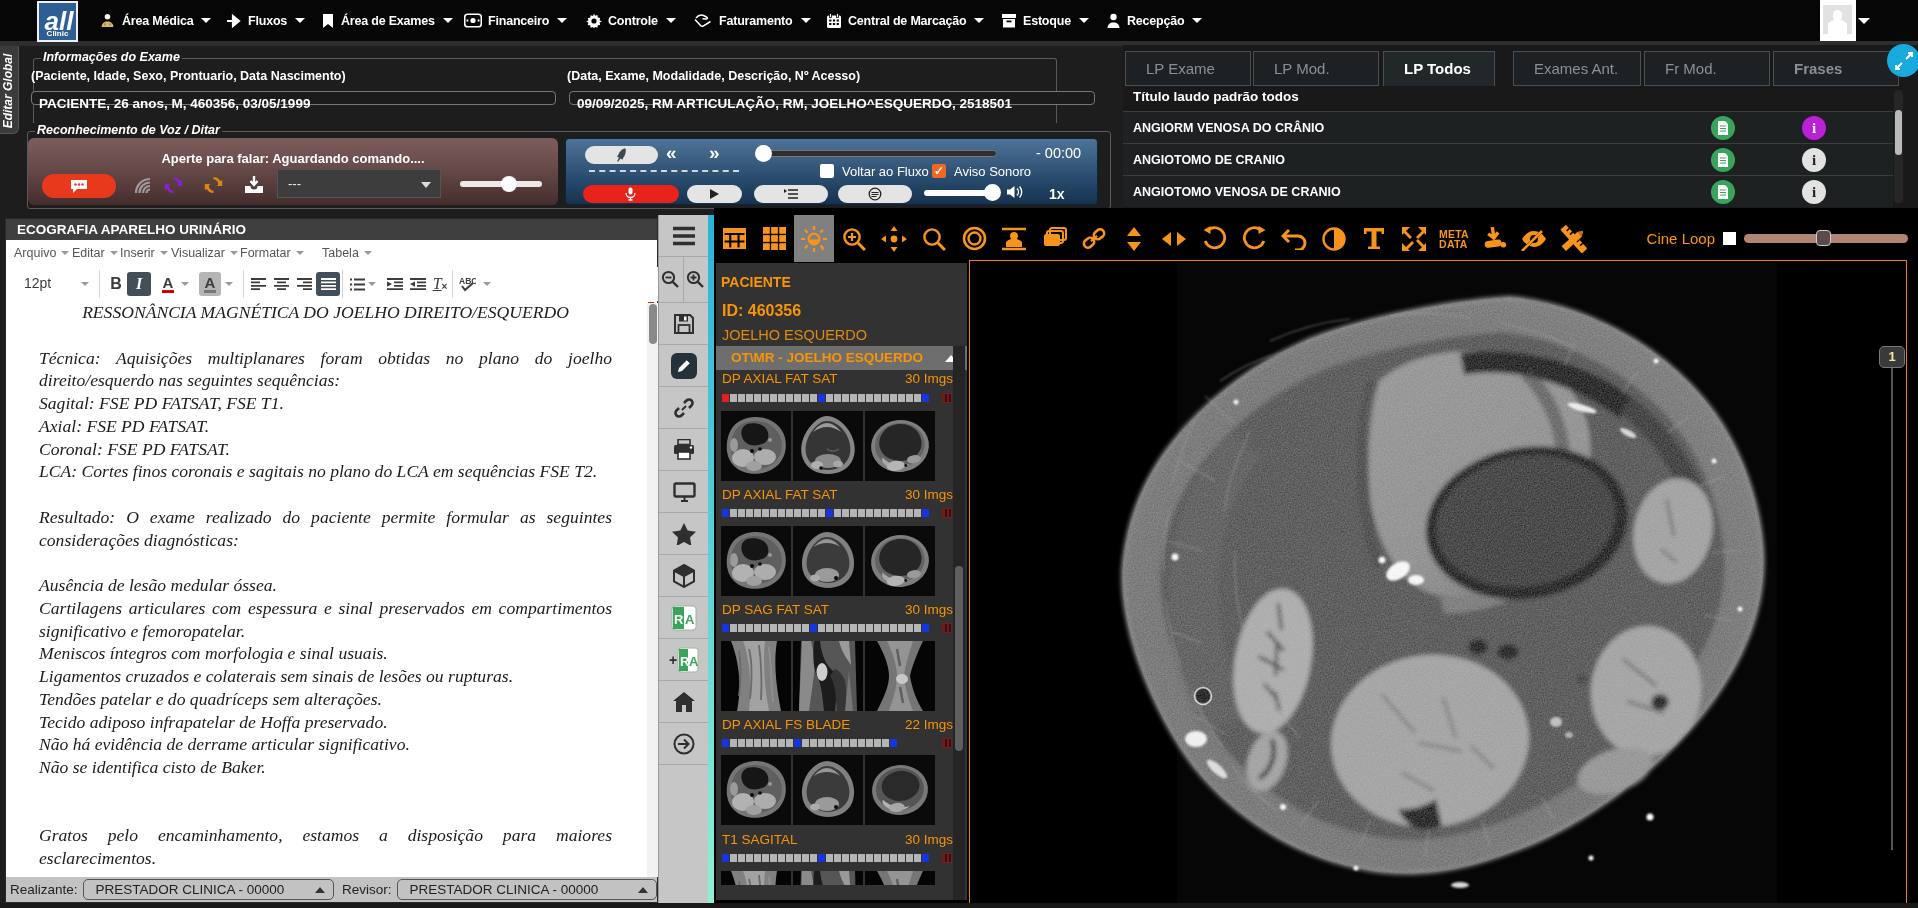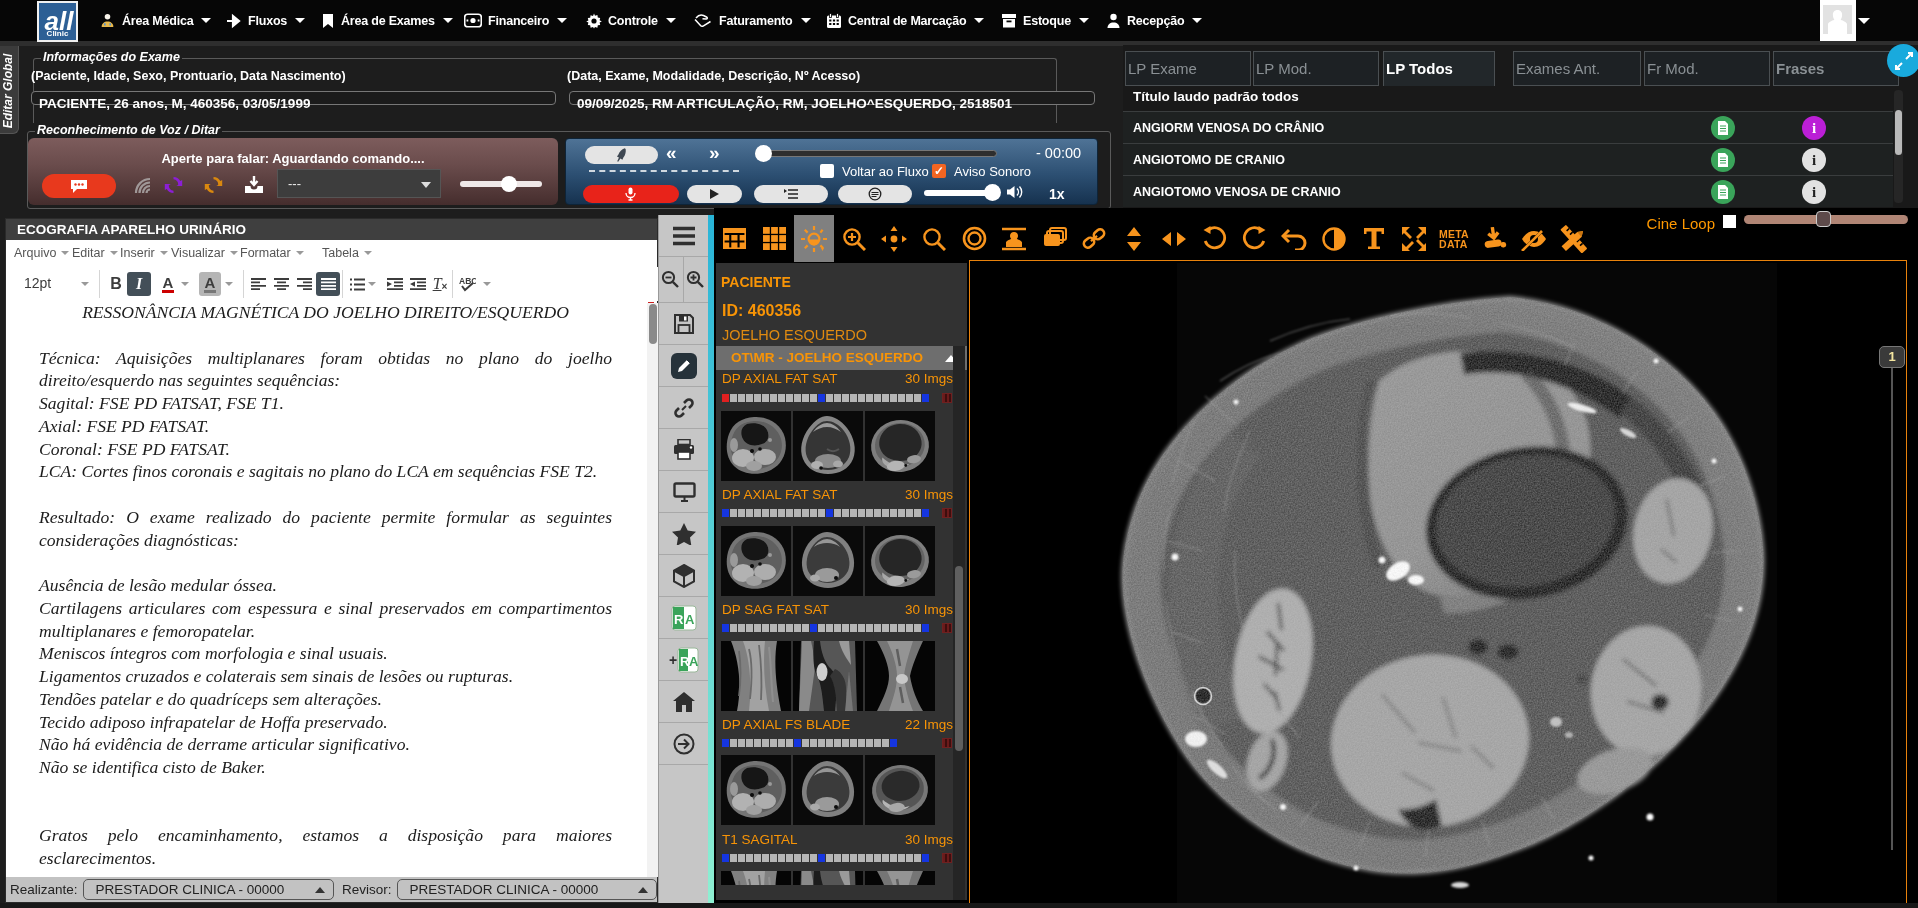--- a/index.html
+++ b/index.html
@@ -31,21 +31,21 @@
 .whitelabel{position:absolute;color:#fff;font-weight:bold;font-size:12.5px;}
 .input{position:absolute;height:14px;background:#1b1b1b;border:1px solid #777;border-radius:4px;color:#fff;font-weight:bold;font-size:13.5px;line-height:23px;padding-left:7px;}
 
 #redpanel{position:absolute;left:28px;top:138px;width:530px;height:67px;border-radius:6px;background:linear-gradient(180deg,#7d5c5c 0%,#6a4c4c 40%,#452d2d 100%);}
 #redpanel .title{position:absolute;left:0;top:13px;width:100%;text-align:center;color:#fff;font-weight:bold;font-size:13px;}
 #redbtn{position:absolute;left:14px;top:36px;width:74px;height:24px;background:#e8391d;border-radius:12px;}
 #redbtn svg{position:absolute;left:27px;top:4px;}
 #bluepanel{position:absolute;left:565px;top:138px;width:533px;height:67px;border-radius:4px;background:linear-gradient(180deg,#4f7396 0%,#2c4f72 55%,#16324f 100%);border:1px solid #0e2438;}
 
 #rightpanel{position:absolute;left:1123px;top:45px;width:795px;height:163px;background:#191919;}
-.tab{position:absolute;top:6px;height:35px;border:1px solid #4a4f52;background:#1d2124;color:#8a9094;font-size:15px;line-height:33px;padding-left:2px;}
+.tab{position:absolute;top:6px;height:35px;border:1px solid #4a4f52;background:#1d2124;color:#8a9094;font-size:15px;line-height:33px;padding-left:20px;}
 .tab.active{background:#22272a;color:#fff;font-weight:bold;border-bottom:none;}
 #titulolaudo{position:absolute;left:10px;top:44px;color:#fff;font-weight:bold;font-size:13.5px;}
 .lrow{position:absolute;left:0px;width:770px;height:32px;border-top:1px solid #3a3d3e;color:#fff;font-weight:bold;font-size:12.5px;line-height:32px;padding-left:10px;background:#1e2121;}
 .cicon{position:absolute;top:4px;width:24px;height:24px;border-radius:50%;display:flex;align-items:center;justify-content:center;}
 .cicon.doc{background:#3aa45a;}
 .ii{font-family:"Liberation Serif",serif;font-weight:bold;font-size:15px;color:#fff;line-height:1;}
 #expandbtn{position:absolute;left:1887px;top:44px;width:33px;height:33px;border-radius:50%;background:#19aadd;}
 #rscroll1{position:absolute;left:1894px;top:90px;width:9px;height:113px;background:#262626;border-radius:4px;}
 #rscroll1 .thumb{position:absolute;left:1px;top:20px;width:7px;height:45px;background:#b9b9b9;border-radius:4px;}
 
@@ -72,21 +72,21 @@
 
 #vtools{position:absolute;left:658px;top:215px;width:50px;height:688px;background:#c6c6c6;border-left:1px solid #999;}
 .vbtn{position:relative;width:50px;border-bottom:1px solid #a8a8a8;display:flex;align-items:center;justify-content:center;}
 
 #teal{position:absolute;left:708px;top:215px;width:6px;height:688px;background:linear-gradient(180deg,#28b4d8,#8ff0d2);}
 
 #viewer{position:absolute;left:714px;top:208px;width:1204px;height:695px;background:#000;}
 #vtoolbar{position:absolute;left:714px;top:215px;width:1204px;height:47px;background:#000;display:flex;align-items:center;}
 .vticon{width:40px;height:47px;display:flex;align-items:center;justify-content:center;flex:none;}
 .vticon.active{background:#808080;}
-#cineloop{position:absolute;right:10px;top:215px;height:47px;display:flex;gap:8px;}
+#cineloop{position:absolute;right:10px;top:215px;height:47px;display:flex;align-items:center;gap:8px;}
 #cineloop .lbl{color:#f90;font-size:15px;}
 #cineloop .cb{width:13px;height:13px;background:#fff;}
 #cineloop .track{width:164px;height:9px;background:#b08575;border-radius:5px;position:relative;}
 #cineloop .handle{position:absolute;left:72px;top:-4px;width:15px;height:16px;background:#5d4a4a;border:1px solid #ccc;border-radius:4px;}
 
 #series{position:absolute;left:716px;top:263px;width:251px;height:637px;background:#323232;overflow:hidden;}
 #series .pat{color:#f89406;font-weight:bold;font-size:14px;position:absolute;left:5px;top:11px;}
 #series .pid{color:#f89406;font-weight:bold;font-size:16px;position:absolute;left:6px;top:39px;}
 #series .pj{color:#e08a10;font-size:14.5px;position:absolute;left:6px;top:64px;}
 #serhdr{position:absolute;left:0;top:83px;width:251px;height:24px;background:#6e6e6e;color:#f89406;font-weight:bold;font-size:13.5px;line-height:24px;padding-left:15px;}
@@ -469,21 +469,21 @@
     <div>Sagital: FSE PD FATSAT, FSE T1.</div>
     <div>Axial: FSE PD FATSAT.</div>
     <div>Coronal: FSE PD FATSAT.</div>
     <div>LCA: Cortes finos coronais e sagitais no plano do LCA em sequências FSE T2.</div>
     <div>&nbsp;</div>
     <div class="j">Resultado: O exame realizado do paciente permite formular as seguintes</div>
     <div>considerações diagnósticas:</div>
     <div>&nbsp;</div>
     <div>Ausência de lesão medular óssea.</div>
     <div class="j">Cartilagens articulares com espessura e sinal preservados em compartimentos</div>
-    <div>multiplanares e femoropatelar.</div>
+    <div>significativo e femoropatelar.</div>
     <div>Meniscos íntegros com morfologia e sinal usuais.</div>
     <div>Ligamentos cruzados e colaterais sem sinais de lesões ou rupturas.</div>
     <div>Tendões patelar e do quadríceps sem alterações.</div>
     <div>Tecido adiposo infrapatelar de Hoffa preservado.</div>
     <div>Não há evidência de derrame articular significativo.</div>
     <div>Não se identifica cisto de Baker.</div>
     <div>&nbsp;</div>
     <div>&nbsp;</div>
     <div class="j">Gratos pelo encaminhamento, estamos a disposição para maiores</div>
     <div>esclarecimentos.</div>

